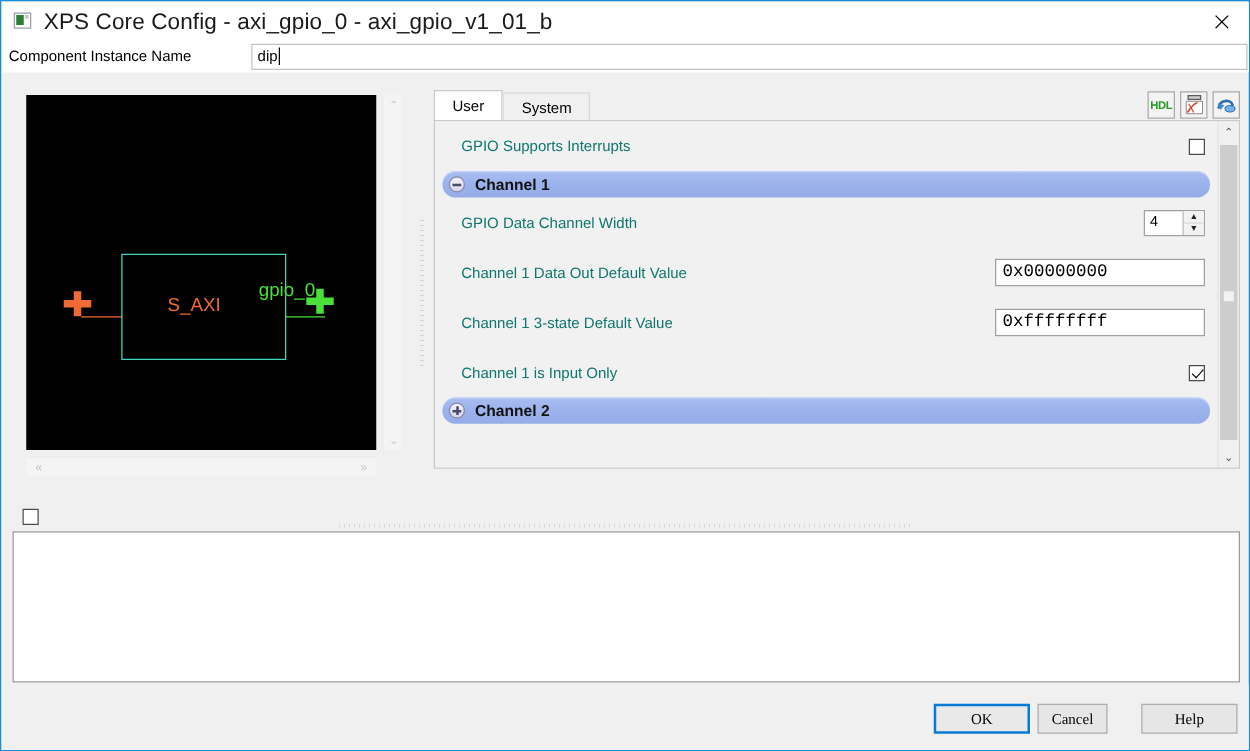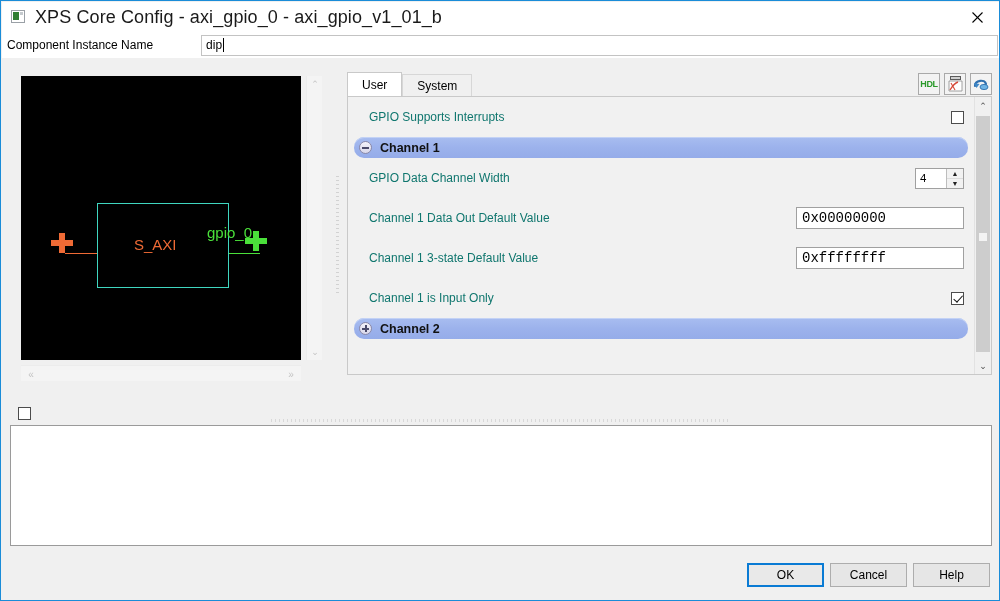--- a/index.html
+++ b/index.html
@@ -517,28 +517,28 @@
     top: 16px;
     height: 24px;
     border: 1px solid #adadad;
     background: #e6e6e6;
     box-sizing: border-box;
     display: flex;
     align-items: center;
     justify-content: center;
     font-size: 12px;
     color: #000;
-    font-family: Liberation Sans, sans-serif;
+    font-family: Liberation Serif, serif;
   }
   .btn.primary {
     border: 2px solid #0a7bd4;
     background: #e9e9e9;
   }
   #btn-ok { left: 745px; width: 77px; }
-  #btn-cancel { left: 828px; width: 77px; text-align: center; }
+  #btn-cancel { left: 828px; width: 56px; text-align: center; }
   #btn-help { left: 911px; width: 77px; }
 </style>
 </head>
 <body>
 
 <div id="app">
 
   <div class="titlebar">
     <div class="title-icon">
       <div class="frame"></div>

